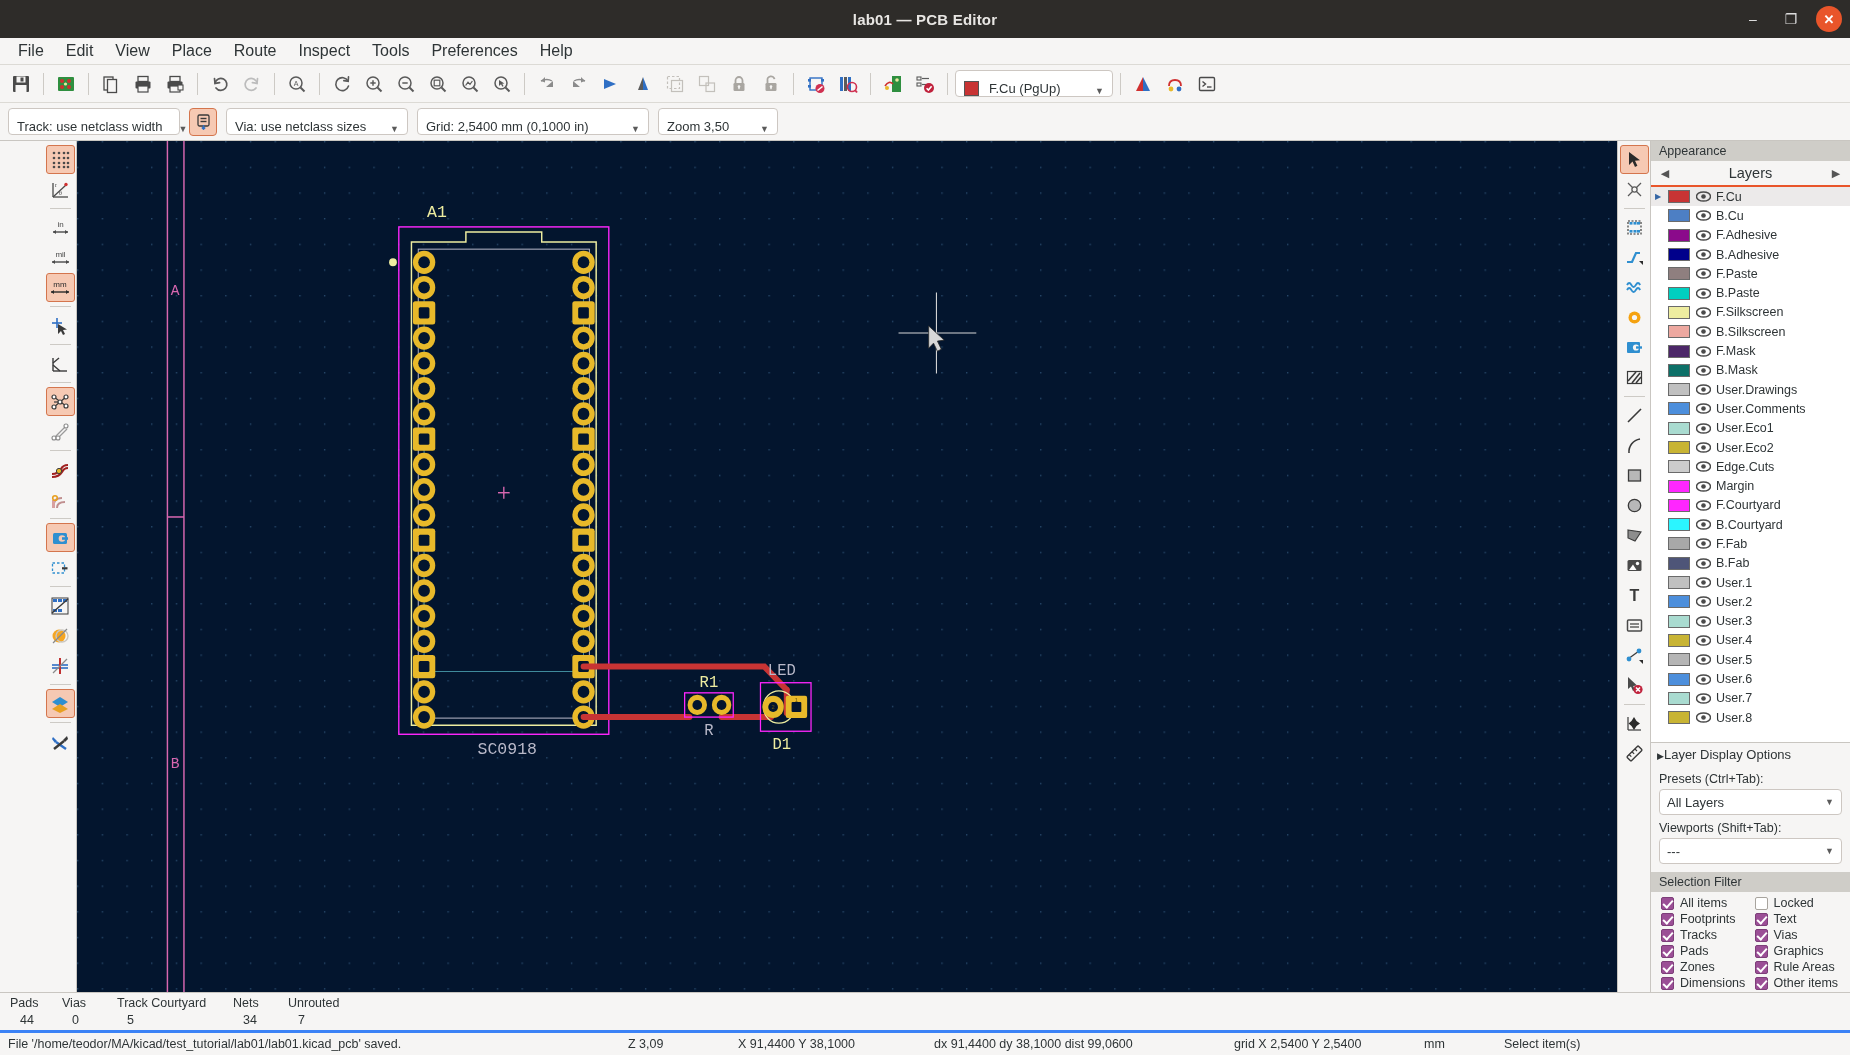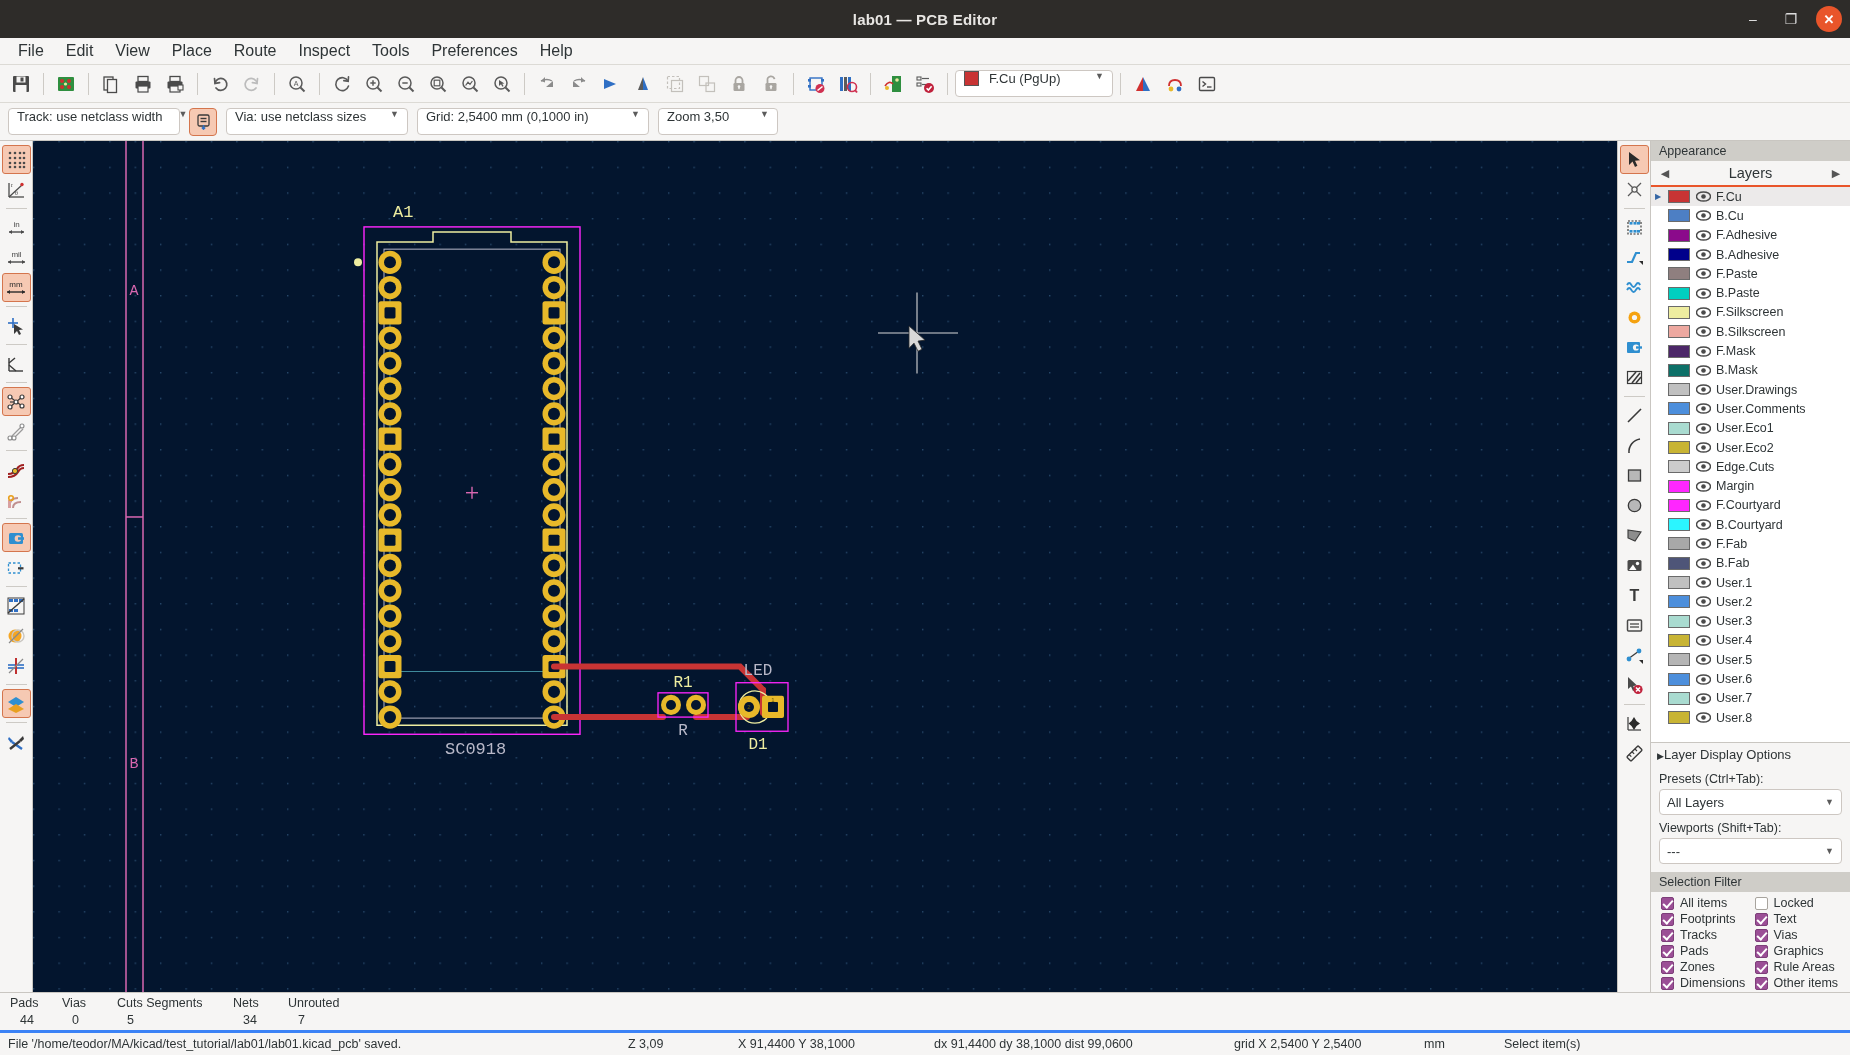--- a/index.html
+++ b/index.html
@@ -38,35 +38,36 @@
             border-radius: 3px; cursor: default; }
   .tb-sep { width: 1px; height: 22px; background: #cdcac5; margin: 0 5px; }
 
   
   .toolbar-2 {
     height: 38px; background: #f6f5f4; border-bottom: 1px solid #c9c6c1;
     display: flex; align-items: center; padding: 0 8px; gap: 9px; flex: 0 0 38px;
   }
   .combo {
     height: 27px; background: #fff; border: 1px solid #cdc7c2; border-radius: 4px;
-    display: flex; align-items: flex-start; padding: 0 8px; font-size: 13px; color: #2e3436;
+    display: flex; align-items: flex-end; padding: 0 8px; font-size: 13px; color: #2e3436;
     gap: 10px; white-space: nowrap; cursor: default;
   }
   .combo .caret { font-size: 9px; color: #5b5b5b; margin-left: auto; padding-left: 6px; }
   .tgl-btn { width: 28px; height: 28px; border: 1px solid #d4754d; background: #f6c9b3;
              border-radius: 4px; display: flex; align-items: center; justify-content: center; }
 
   
   .body-row { flex: 1 1 auto; display: flex; min-height: 0; }
 
   
   .left-tb {
     width: 33px; background: #f6f5f4; border-right: 1px solid #c9c6c1;
     display: flex; flex-direction: column; align-items: center; padding-top: 4px; gap: 1px;
     flex: 0 0 33px;
+    margin-left: 44px;
   }
   .lt-btn { width: 29px; height: 29px; display: flex; align-items: center; justify-content: center;
             border-radius: 3px; }
   .lt-btn.active { background: #f6c9b3; border: 1px solid #d4754d; }
   .lt-sep { width: 21px; height: 1px; background: #cdcac5; margin: 3px 0; }
 
   
   .canvas-wrap { flex: 1 1 auto; position: relative; background: #03152e; overflow: hidden; }
   .canvas-svg { position: absolute; inset: 0; width: 100%; height: 100%; display: block; }
 
@@ -1369,21 +1370,21 @@
   <div class="stats-bar">
     <div class="stat" style="width:52px;">
       <span>Pads</span>
       <span class="v">44</span>
     </div>
     <div class="stat" style="width:55px;">
       <span>Vias</span>
       <span class="v">0</span>
     </div>
     <div class="stat" style="width:116px;">
-      <span>Cuts Segments</span>
+      <span>Track Courtyard</span>
       <span class="v">5</span>
     </div>
     <div class="stat" style="width:55px;">
       <span>Nets</span>
       <span class="v">34</span>
     </div>
     <div class="stat" style="width:90px;">
       <span>Unrouted</span>
       <span class="v">7</span>
     </div>

